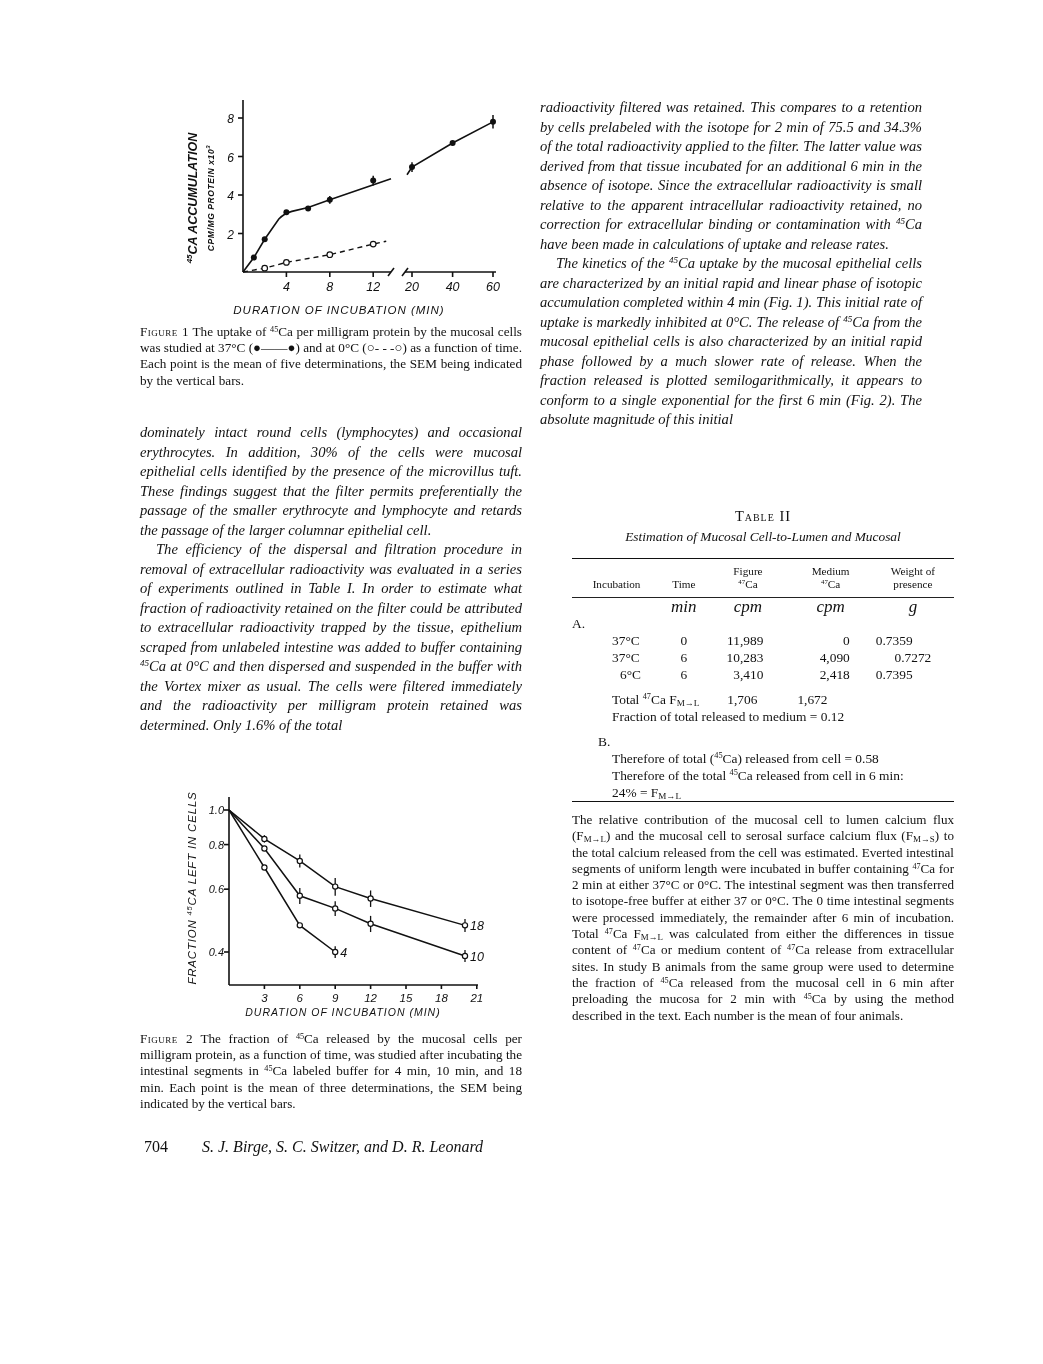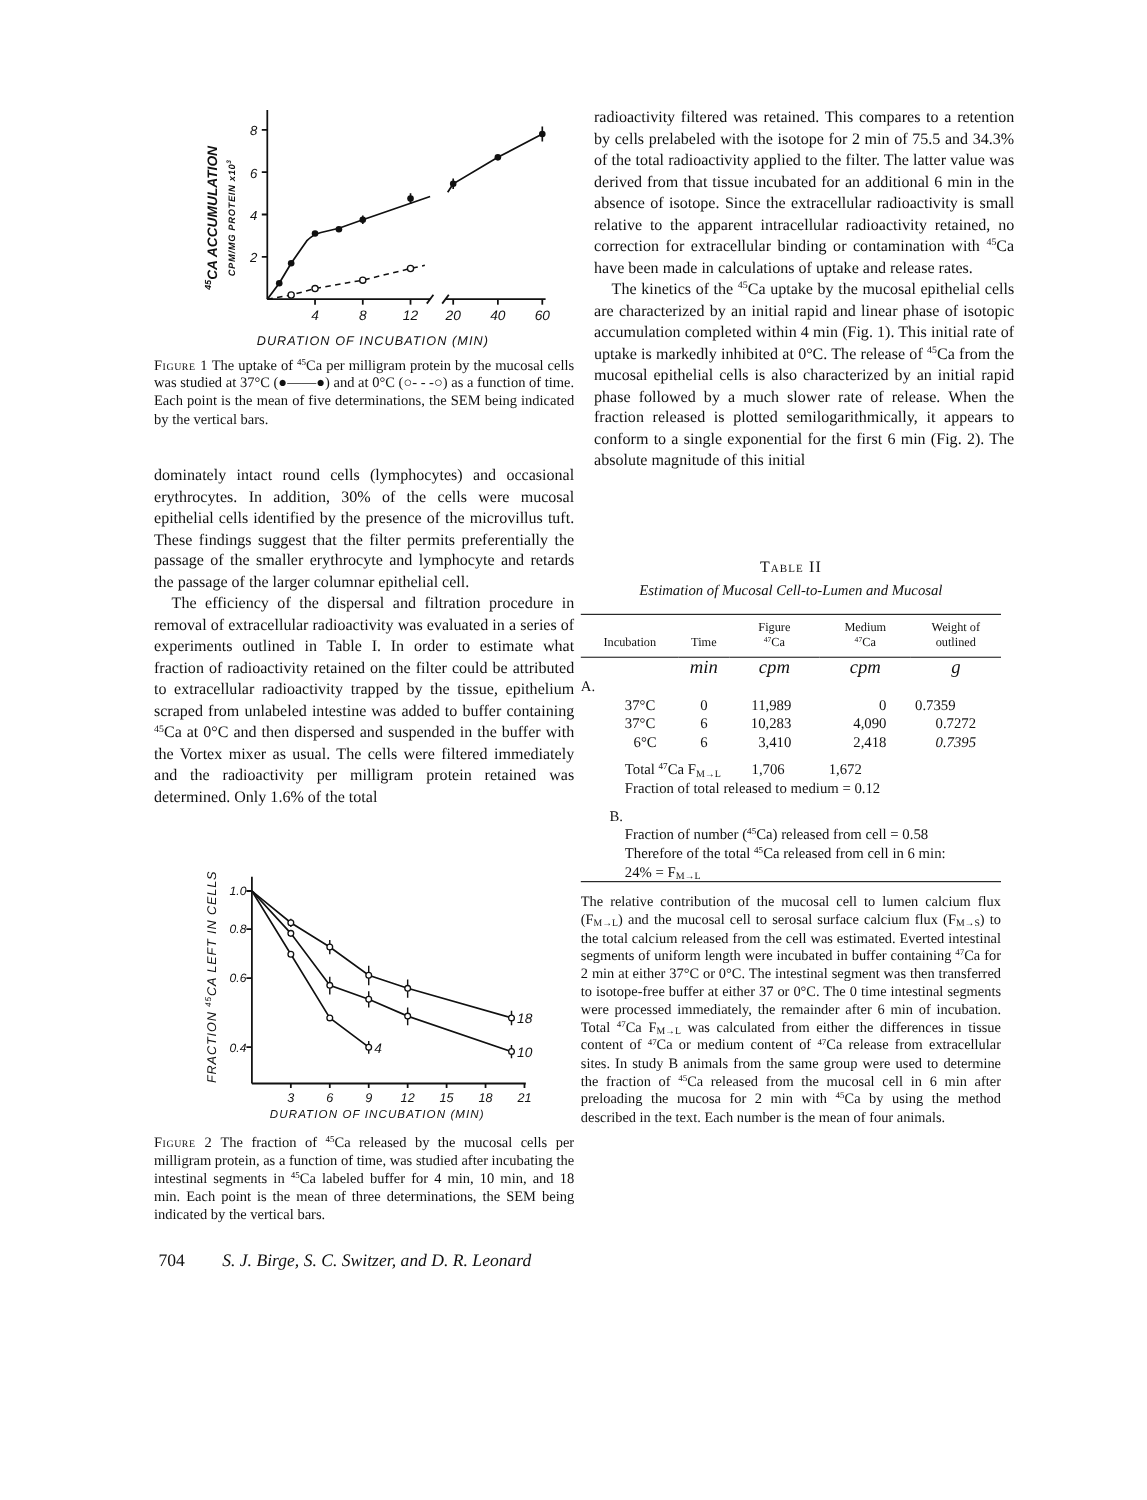--- a/index.html
+++ b/index.html
@@ -1,19 +1,19 @@
 <!DOCTYPE html>
 <html><head>
 <meta charset="utf-8">
 <style>
   html,body{margin:0;padding:0;background:#fff;}
   body{width:1043px;height:1364px;position:relative;overflow:hidden;color:#111;
        font-family:"Liberation Serif","DejaVu Serif",serif;}
   .abs{position:absolute;}
-  .col-text{font-size:14.6px;line-height:19.5px;text-align:justify;}
+  .col-text{font-size:14.6px;line-height:19.5px;text-align:justify;font-style:italic;}
   .col-text p{margin:0;}
   .indent{text-indent:16px;}
   .caption{font-size:13.2px;line-height:16.2px;text-align:justify;}
   .sc{font-variant:small-caps;letter-spacing:0.5px;}
   .sup{font-size:0.62em;vertical-align:0.55em;line-height:0;}
   .sub{font-size:0.68em;vertical-align:-0.25em;line-height:0;font-variant:small-caps;}
   svg text{font-family:"Liberation Sans","DejaVu Sans",sans-serif;font-style:italic;fill:#111;}
   .tbl-title{text-align:center;font-size:14.5px;letter-spacing:1px;}
   .tbl-sub{text-align:center;font-style:italic;font-size:13.4px;line-height:17px;}
   table.t2{border-collapse:collapse;width:100%;font-size:13.4px;}
@@ -162,42 +162,42 @@
   <span>704</span>
   <span style="display:inline-block;width:26px;"></span>
   <span style="font-style:italic;">S. J. Birge, S. C. Switzer, and D. R. Leonard</span>
 </div>
 
 <div class="abs col-text" style="left:540px;top:98px;width:382px;">
   <p><span>radioactivity filtered was retained. This compares to a retention by cells prelabeled with the isotope for 2 min of 75.5 and 34.3% of the total radioactivity applied to the filter. The latter value was derived from that tissue incubated for an additional 6 min in the absence of isotope. Since the extracellular radioactivity is small relative to the apparent intracellular radioactivity retained, no correction for extracellular binding or contamination with </span><span class="sup">45</span><span>Ca have been made in calculations of uptake and release rates.</span></p>
   <p class="indent"><span>The kinetics of the </span><span class="sup">45</span><span>Ca uptake by the mucosal epithelial cells are characterized by an initial rapid and linear phase of isotopic accumulation completed within 4 min (Fig. 1). This initial rate of uptake is markedly inhibited at 0°C. The release of </span><span class="sup">45</span><span>Ca from the mucosal epithelial cells is also characterized by an initial rapid phase followed by a much slower rate of release. When the fraction released is plotted semilogarithmically, it appears to conform to a single exponential for the first 6 min (Fig. 2). The absolute magnitude of this initial</span></p>
 </div>
 
-<div class="abs" style="left:528px;top:508px;width:382px;">
+<div class="abs" style="left:572px;top:508px;width:382px;">
   <div class="tbl-title sc">Table II</div>
   <div class="tbl-sub" style="margin-top:3px;">
     <div>Estimation of Mucosal Cell-to-Lumen and Mucosal</div>
   </div>
   <div class="rule-heavy" style="margin-top:13px;"></div>
   <table class="t2">
     <thead>
       <tr style="border-bottom:1px solid #222;">
         <th style="width:22%;vertical-align:bottom;"><span>Incubation</span></th>
         <th style="width:12%;vertical-align:bottom;"><span>Time</span></th>
         <th style="width:22%;">
             <div>Figure</div>
             <div><span class="sup">47</span><span>Ca</span></div>
           </th>
         <th style="width:22%;">
             <div>Medium</div>
             <div><span class="sup">47</span><span>Ca</span></div>
           </th>
         <th style="width:22%;">
             <div>Weight of</div>
-            <div>outlined</div>
+            <div>presence</div>
           </th>
       </tr>
     </thead>
     <tbody>
       <tr class="units">
         <td></td>
           <td>min</td>
           <td>cpm</td>
           <td>cpm</td>
           <td>g</td>
@@ -221,36 +221,36 @@
           <td style="text-align:center;">6</td>
           <td class="num" style="padding-right:26px;">10,283</td>
           <td class="num" style="padding-right:22px;">4,090</td>
           <td style="text-align:center;">0.7272</td>
       </tr>
       <tr>
         <td style="padding-left:48px;">6°C</td>
           <td style="text-align:center;">6</td>
           <td class="num" style="padding-right:26px;">3,410</td>
           <td class="num" style="padding-right:22px;">2,418</td>
-          <td style="text-align:center;font-style:italic;">0.7395</td>
+          <td style="text-align:left;">0.7395</td>
       </tr>
       <tr>
         <td colspan="2" style="padding-left:40px;padding-top:8px;white-space:nowrap;"><span>Total </span><span class="sup">47</span><span>Ca F</span><span class="sub">M→L</span></td>
         <td class="num" style="padding-right:32px;padding-top:8px;">1,706</td>
         <td style="padding-top:8px;padding-left:8px;">1,672</td>
         <td></td>
       </tr>
       <tr>
           <td colspan="5" style="padding-left:40px;">Fraction of total released to medium = 0.12</td>
         </tr>
       <tr>
           <td colspan="5" style="padding-left:26px;padding-top:8px;">B.</td>
         </tr>
       <tr>
-          <td colspan="5" style="padding-left:40px;"><span>Fraction of number (</span><span class="sup">45</span><span>Ca) released from cell = 0.58</span></td>
+          <td colspan="5" style="padding-left:40px;"><span>Therefore of total (</span><span class="sup">45</span><span>Ca) released from cell = 0.58</span></td>
         </tr>
       <tr>
           <td colspan="5" style="padding-left:40px;white-space:nowrap;"><span>Therefore of the total </span><span class="sup">45</span><span>Ca released from cell in 6 min:</span></td>
         </tr>
       <tr>
           <td colspan="5" style="padding-left:40px;"><span>24% = F</span><span class="sub">M→L</span></td>
         </tr>
     </tbody>
   </table>
   <div class="rule-heavy"></div>

